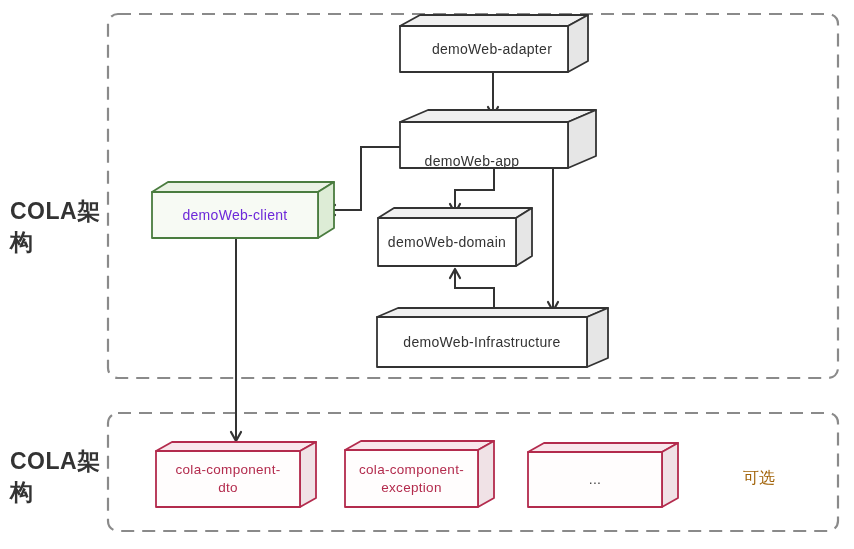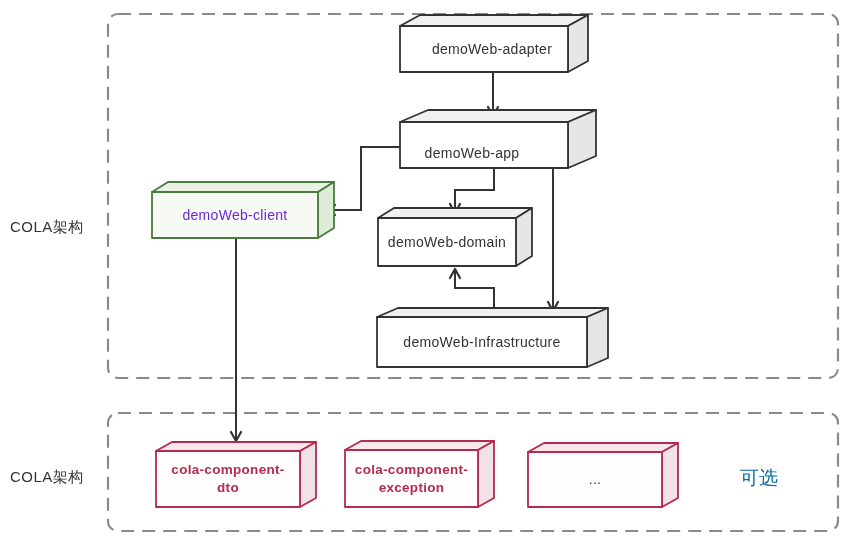--- a/index.html
+++ b/index.html
@@ -8,28 +8,28 @@
     font-family:"Liberation Sans","DejaVu Sans",sans-serif;overflow:hidden;
   }
   .layer{position:absolute;left:0;top:0;}
   .box-label{
     position:absolute;display:flex;align-items:center;justify-content:center;
     font-size:14px;color:#333;letter-spacing:.3px;text-align:center;line-height:1.3;
     pointer-events:none;white-space:pre-line;
   }
   .green-text{color:#6d28d9;}
   .red-text{color:#b32b4d;}
-  .two-line{flex-direction:column;font-size:13.5px;font-weight:700;}
+  .two-line{flex-direction:column;font-size:13.5px;font-weight:400;}
   .section-label{
     position:absolute;display:flex;align-items:center;justify-content:flex-start;
-    font-size:15px;color:#333;letter-spacing:.5px;
+    font-size:23px;color:#333;letter-spacing:.5px;font-weight:bold;
   }
   .note-label{
     position:absolute;display:flex;align-items:center;justify-content:center;
-    font-size:19px;color:#0369a1;
+    font-size:16px;color:#a16207;
   }
 </style>
 </head>
 <body>
 
 <div class="canvas">
 
   <svg class="layer" width="854" height="549" viewBox="0 0 854 549">
     <defs>
       <marker id="arrowhead" markerUnits="userSpaceOnUse" markerWidth="16" markerHeight="16" viewBox="0 0 16 16" refX="12" refY="8" orient="auto">
@@ -97,21 +97,21 @@
       <rect x="528" y="452" width="134" height="55" fill="#fffdfd"></rect>
     </g>
   </svg>
 
   <div class="section-label" style="left:10px;top:205px;width:96px;height:44px;">COLA架构</div>
 
   <div class="section-label" style="left:10px;top:455px;width:96px;height:44px;">COLA架构</div>
 
   <div class="box-label" style="left:400px;top:26px;width:184px;height:46px;">demoWeb-adapter</div>
 
-  <div class="box-label" style="left:400px;top:130px;width:144px;height:46px;text-align:center;">demoWeb-app</div>
+  <div class="box-label" style="left:400px;top:138px;width:144px;height:46px;text-align:center;">demoWeb-app</div>
 
   <div class="box-label green-text" style="left:152px;top:192px;width:166px;height:46px;">demoWeb-client</div>
 
   <div class="box-label" style="left:378px;top:218px;width:138px;height:48px;text-align:right;">demoWeb-domain</div>
 
   <div class="box-label" style="left:377px;top:317px;width:210px;height:50px;border-radius:12px;">demoWeb-Infrastructure</div>
 
   <div class="box-label two-line red-text" style="left:156px;top:451px;width:144px;height:56px;">
     <span>cola-component-</span>
     <span>dto</span>

